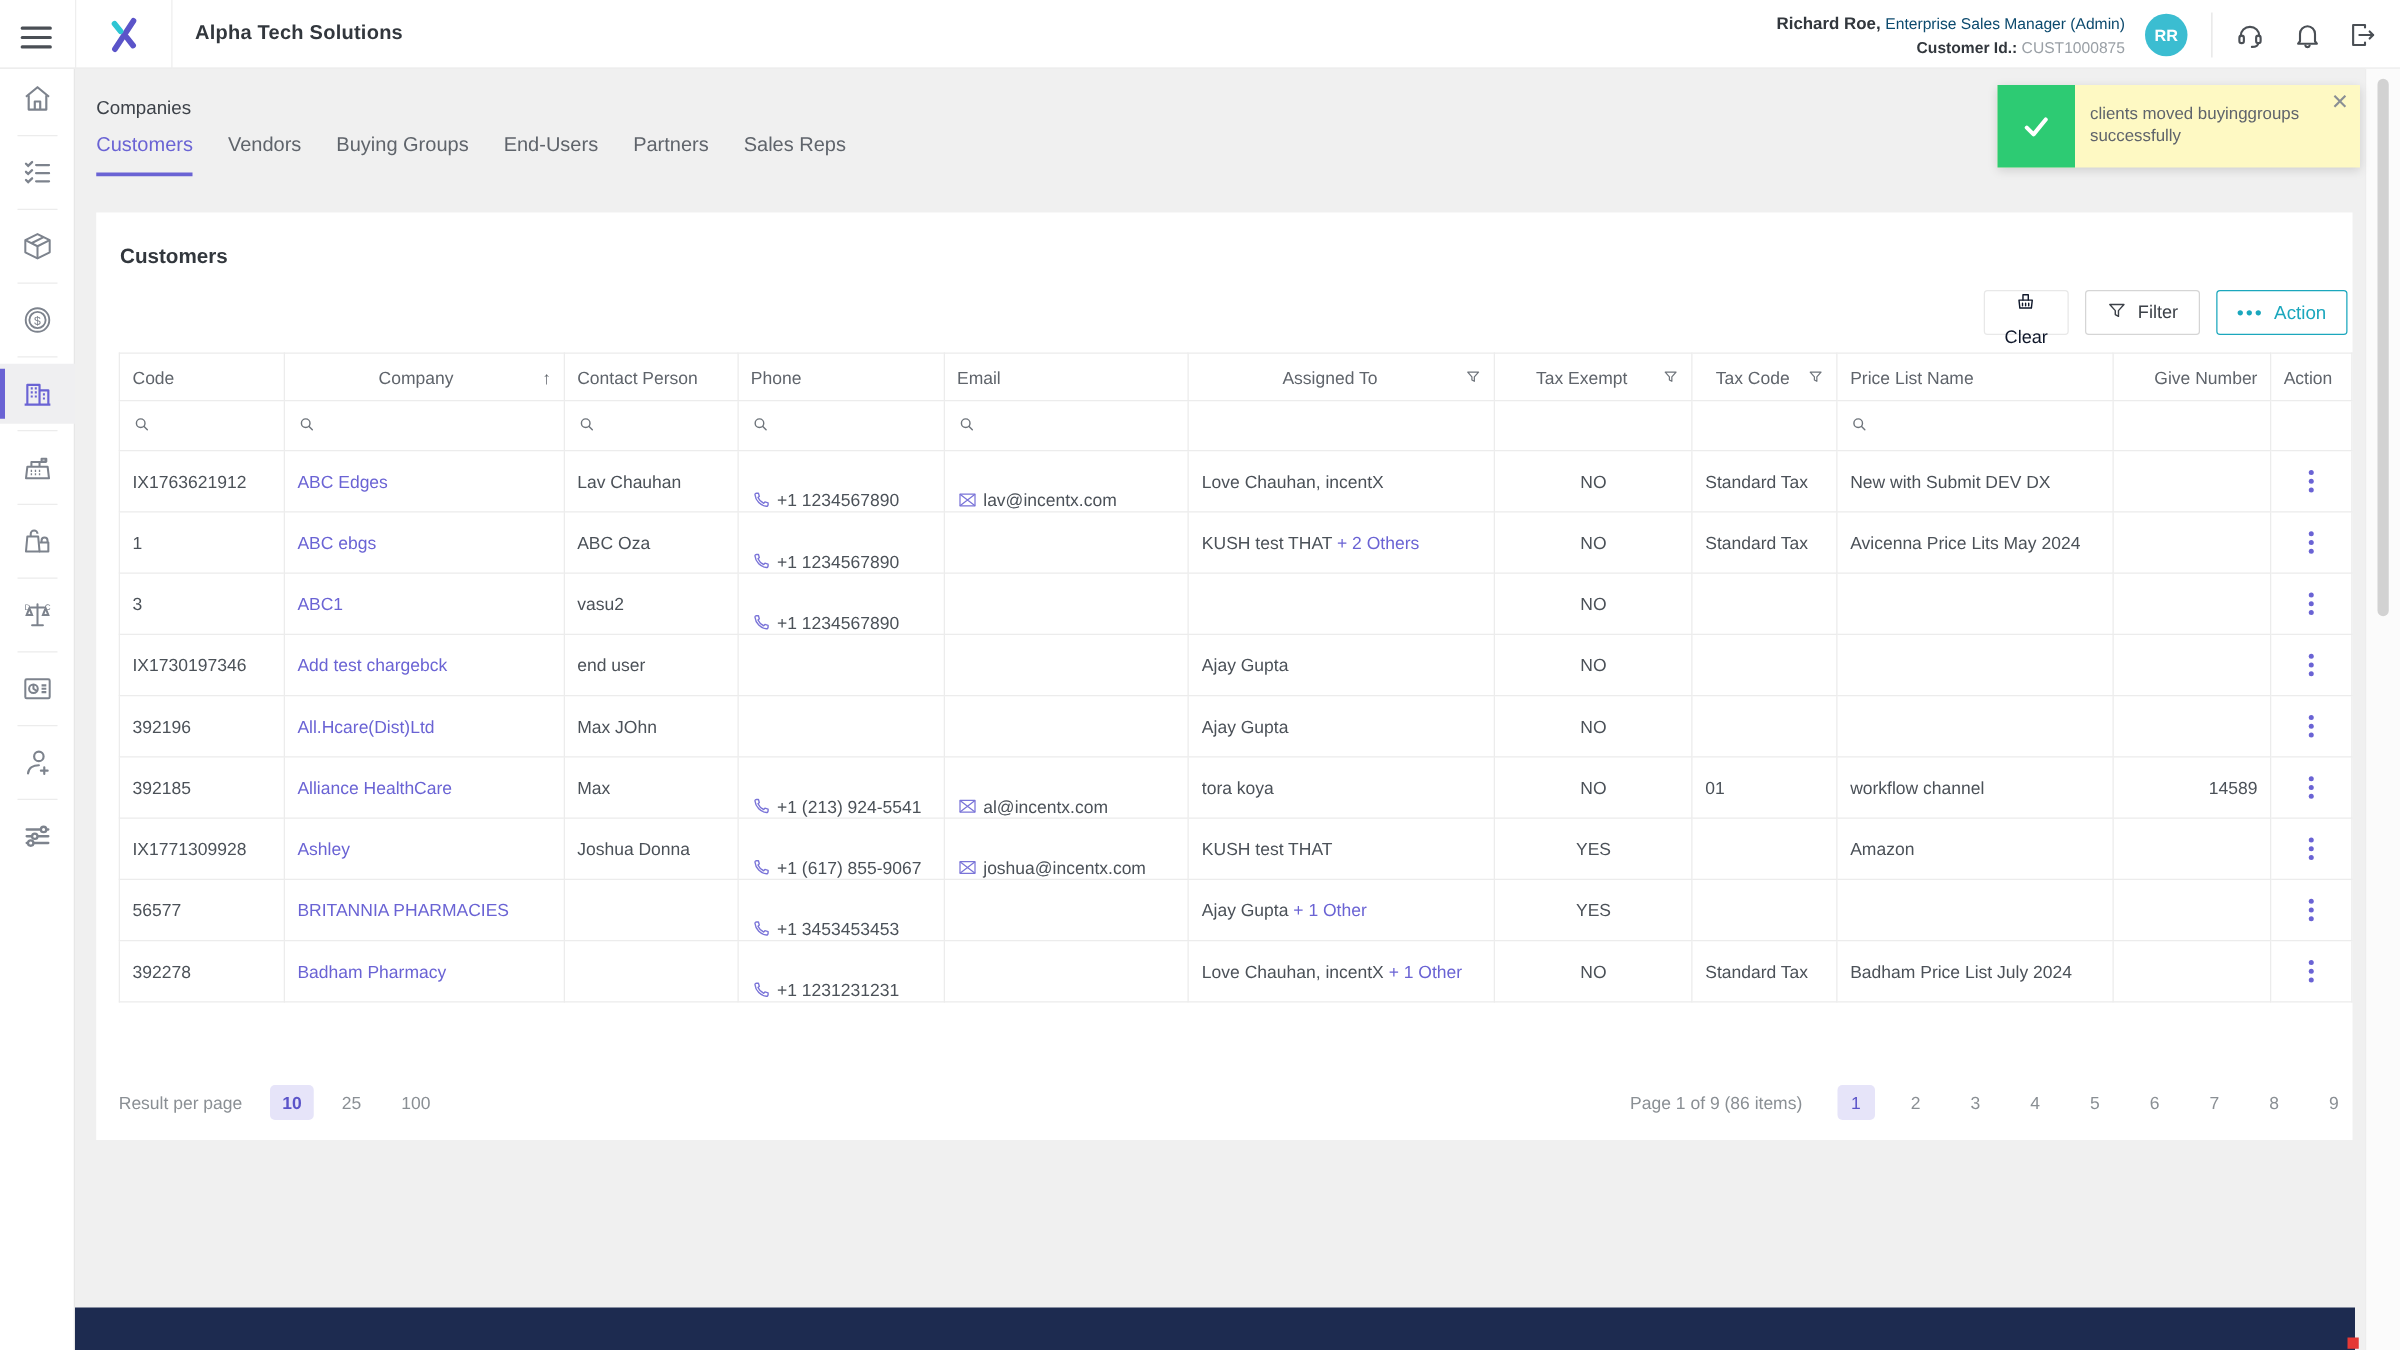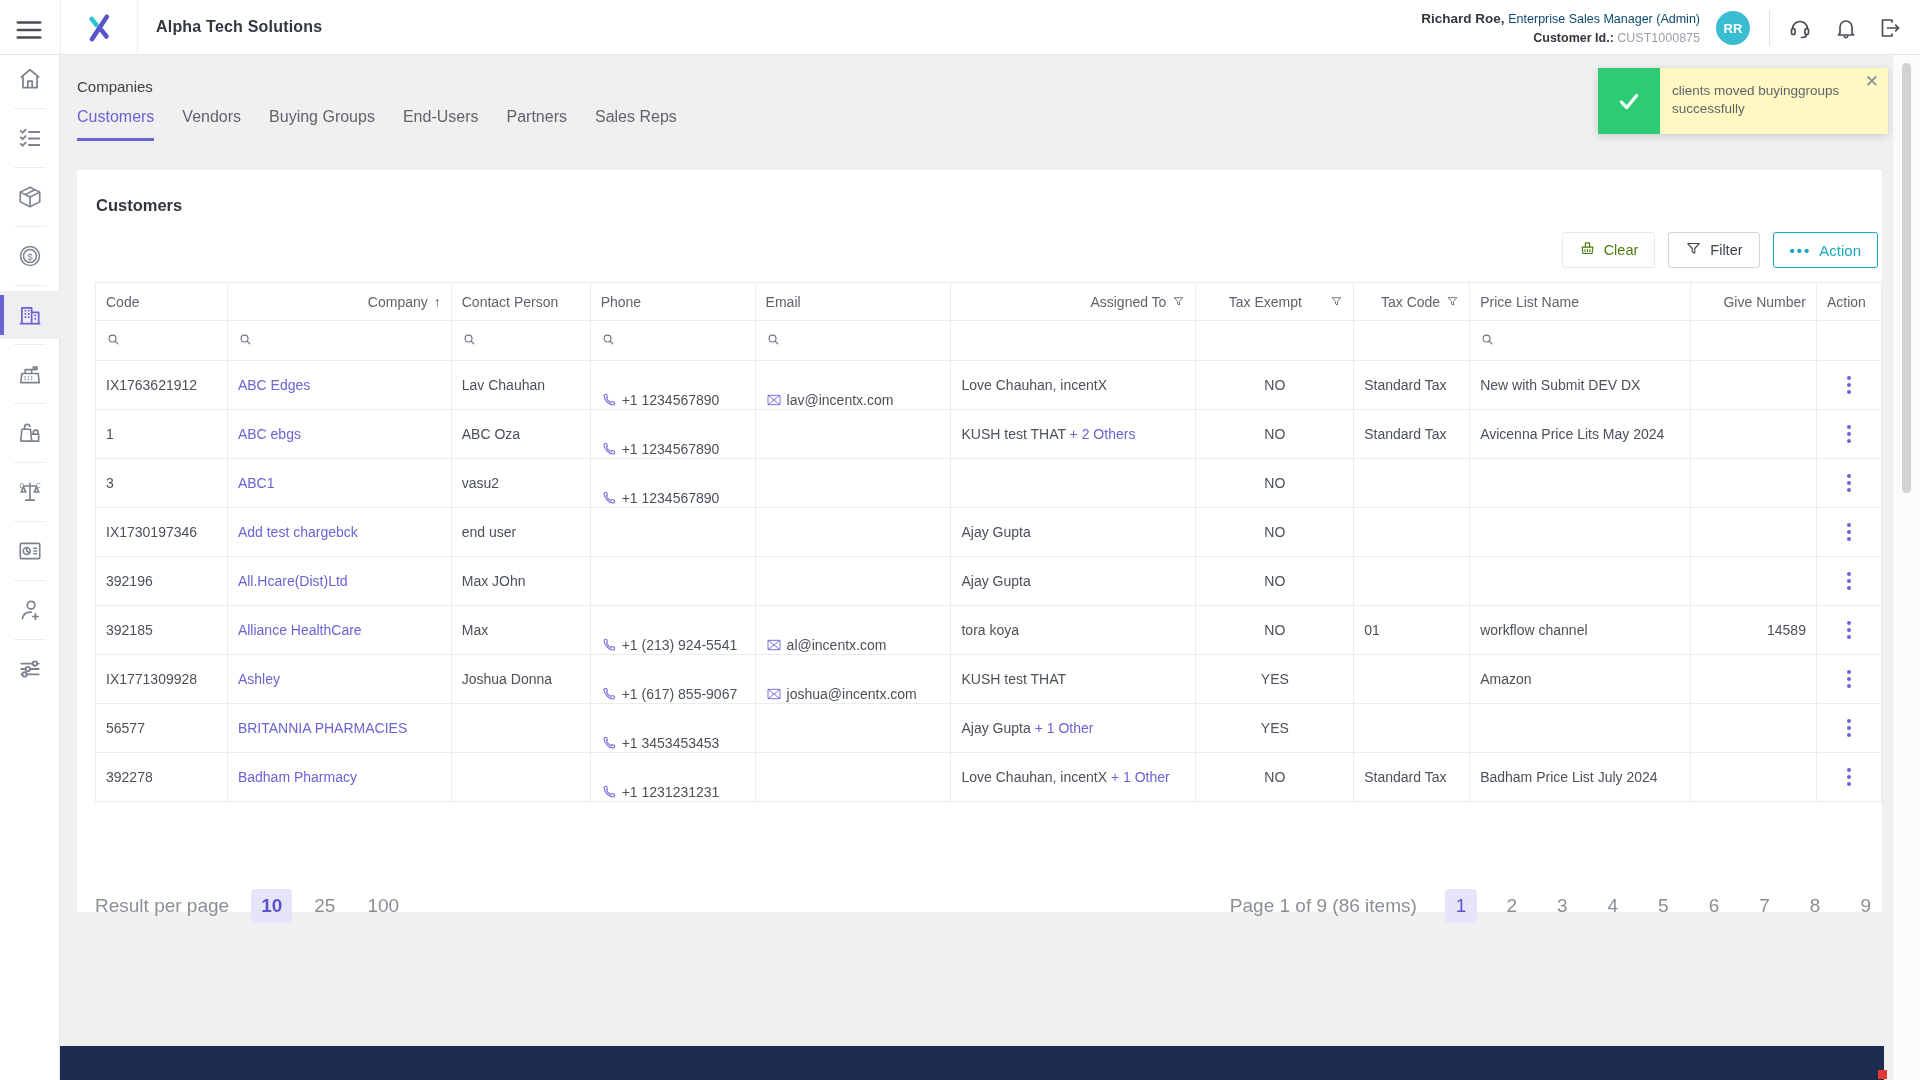--- a/index.html
+++ b/index.html
@@ -51,48 +51,48 @@
   .toast-msg { flex:1; font-size:13.5px; color:#5f646b; padding:14px 24px 12px 12px; line-height:18px; }
   .toast-close { position:absolute; right:9px; top:7px; font-size:17px; color:#8a8f94; cursor:pointer; line-height:14px; }
 
   
   .card { position:absolute; left:17px; top:115px; width:1805px; height:742px; background:#fff; }
   .section-title { position:absolute; left:19px; top:26px; font-size:16.5px; font-weight:bold; color:#32373d; }
   .toolbar { position:absolute; top:62px; right:4px; display:flex; gap:13px; }
   .btn { height:36px; display:flex; align-items:center; gap:8px; padding:0 16px; background:#fff;
     border:1px solid #d5d5d5; border-radius:3px; font-size:14.5px; color:#3c4148; cursor:pointer; }
   .btn svg { width:17px; height:17px; }
-  .btn.disabled { border-color:#e8e8e8; color:#4d7c0f; cursor:default; }
+  .btn.disabled { border-color:#e8e8e8; color:#0f172a; cursor:default;flex-direction:column; }
   .btn.accent { border-color:#1ba7bd; color:#1ba7bd; font-size:15px; }
   .btn .dots { letter-spacing:2px; font-size:15px; font-weight:bold; }
 
   
   .tbl-wrap { position:absolute; left:18px; top:112px; }
   table { border-collapse:collapse; table-layout:fixed; font-size:14px; }
   th, td { border:1px solid #ececec; overflow:hidden; white-space:nowrap; text-overflow:ellipsis; }
   thead tr.head th { height:38px; font-weight:normal; color:#5f646b; text-align:left; padding:0 10px; background:#fff; }
   .th-inner { display:flex; align-items:center; gap:6px; }
-  .th-inner .grow { flex:1; text-align:right; }
+  .th-inner .grow { flex:1; text-align:center; }
   .sort-arrow { color:#5f646b; font-size:14px; }
   .funnel { color:#6e747b; display:flex; }
   .funnel svg { width:13px; height:13px; }
   tr.filter td { height:40px; padding:0 10px; color:#6e747b; }
   tr.filter svg { width:15px; height:15px; }
   tbody tr.data td { height:49px; padding:0 10px; color:#4b5158; background:#fff; }
   .cell-link { color:#6a63d4; cursor:pointer; }
   .cell-with-icon { display:flex; align-items:center; gap:5px;margin-top:29px; }
   .cell-with-icon svg { width:16px; height:16px; color:#7a74d8; flex:none; }
   .kebab { display:flex; flex-direction:column; gap:3px; align-items:center; cursor:pointer; }
   .kebab i { width:4px; height:4px; border-radius:50%; background:#6a63d4; }
   .al-center { text-align:center; }
   .al-right { text-align:right; }
 
   
-  .card-footer { position:absolute; left:18px; top:708px; width:1787px; height:56px;
-    display:flex; align-items:center; justify-content:space-between; font-size:19px; color:#8a8f94; }
+  .card-footer { position:absolute; left:18px; top:684px; width:1787px; height:56px;
+    display:flex; align-items:center; justify-content:space-between; font-size:14px; color:#8a8f94; }
   .rpp { display:flex; align-items:center; gap:22px; }
   .rpp-opt { cursor:pointer; padding:6px 10px; border-radius:4px; }
   .rpp-opt.active { background:#e6e4f9; color:#5b54c9; font-weight:bold; }
   .pager { display:flex; align-items:center; gap:20px; }
   .page-info { margin-right:8px; }
   .page-num { cursor:pointer; padding:6px 11px; border-radius:4px; }
   .page-num.active { background:#e6e4f9; color:#5b54c9; }
 
   
   .bottom-bar { position:absolute; left:60px; top:1046px; width:1824px; height:34px; background:#1d2b50; z-index:25; }

